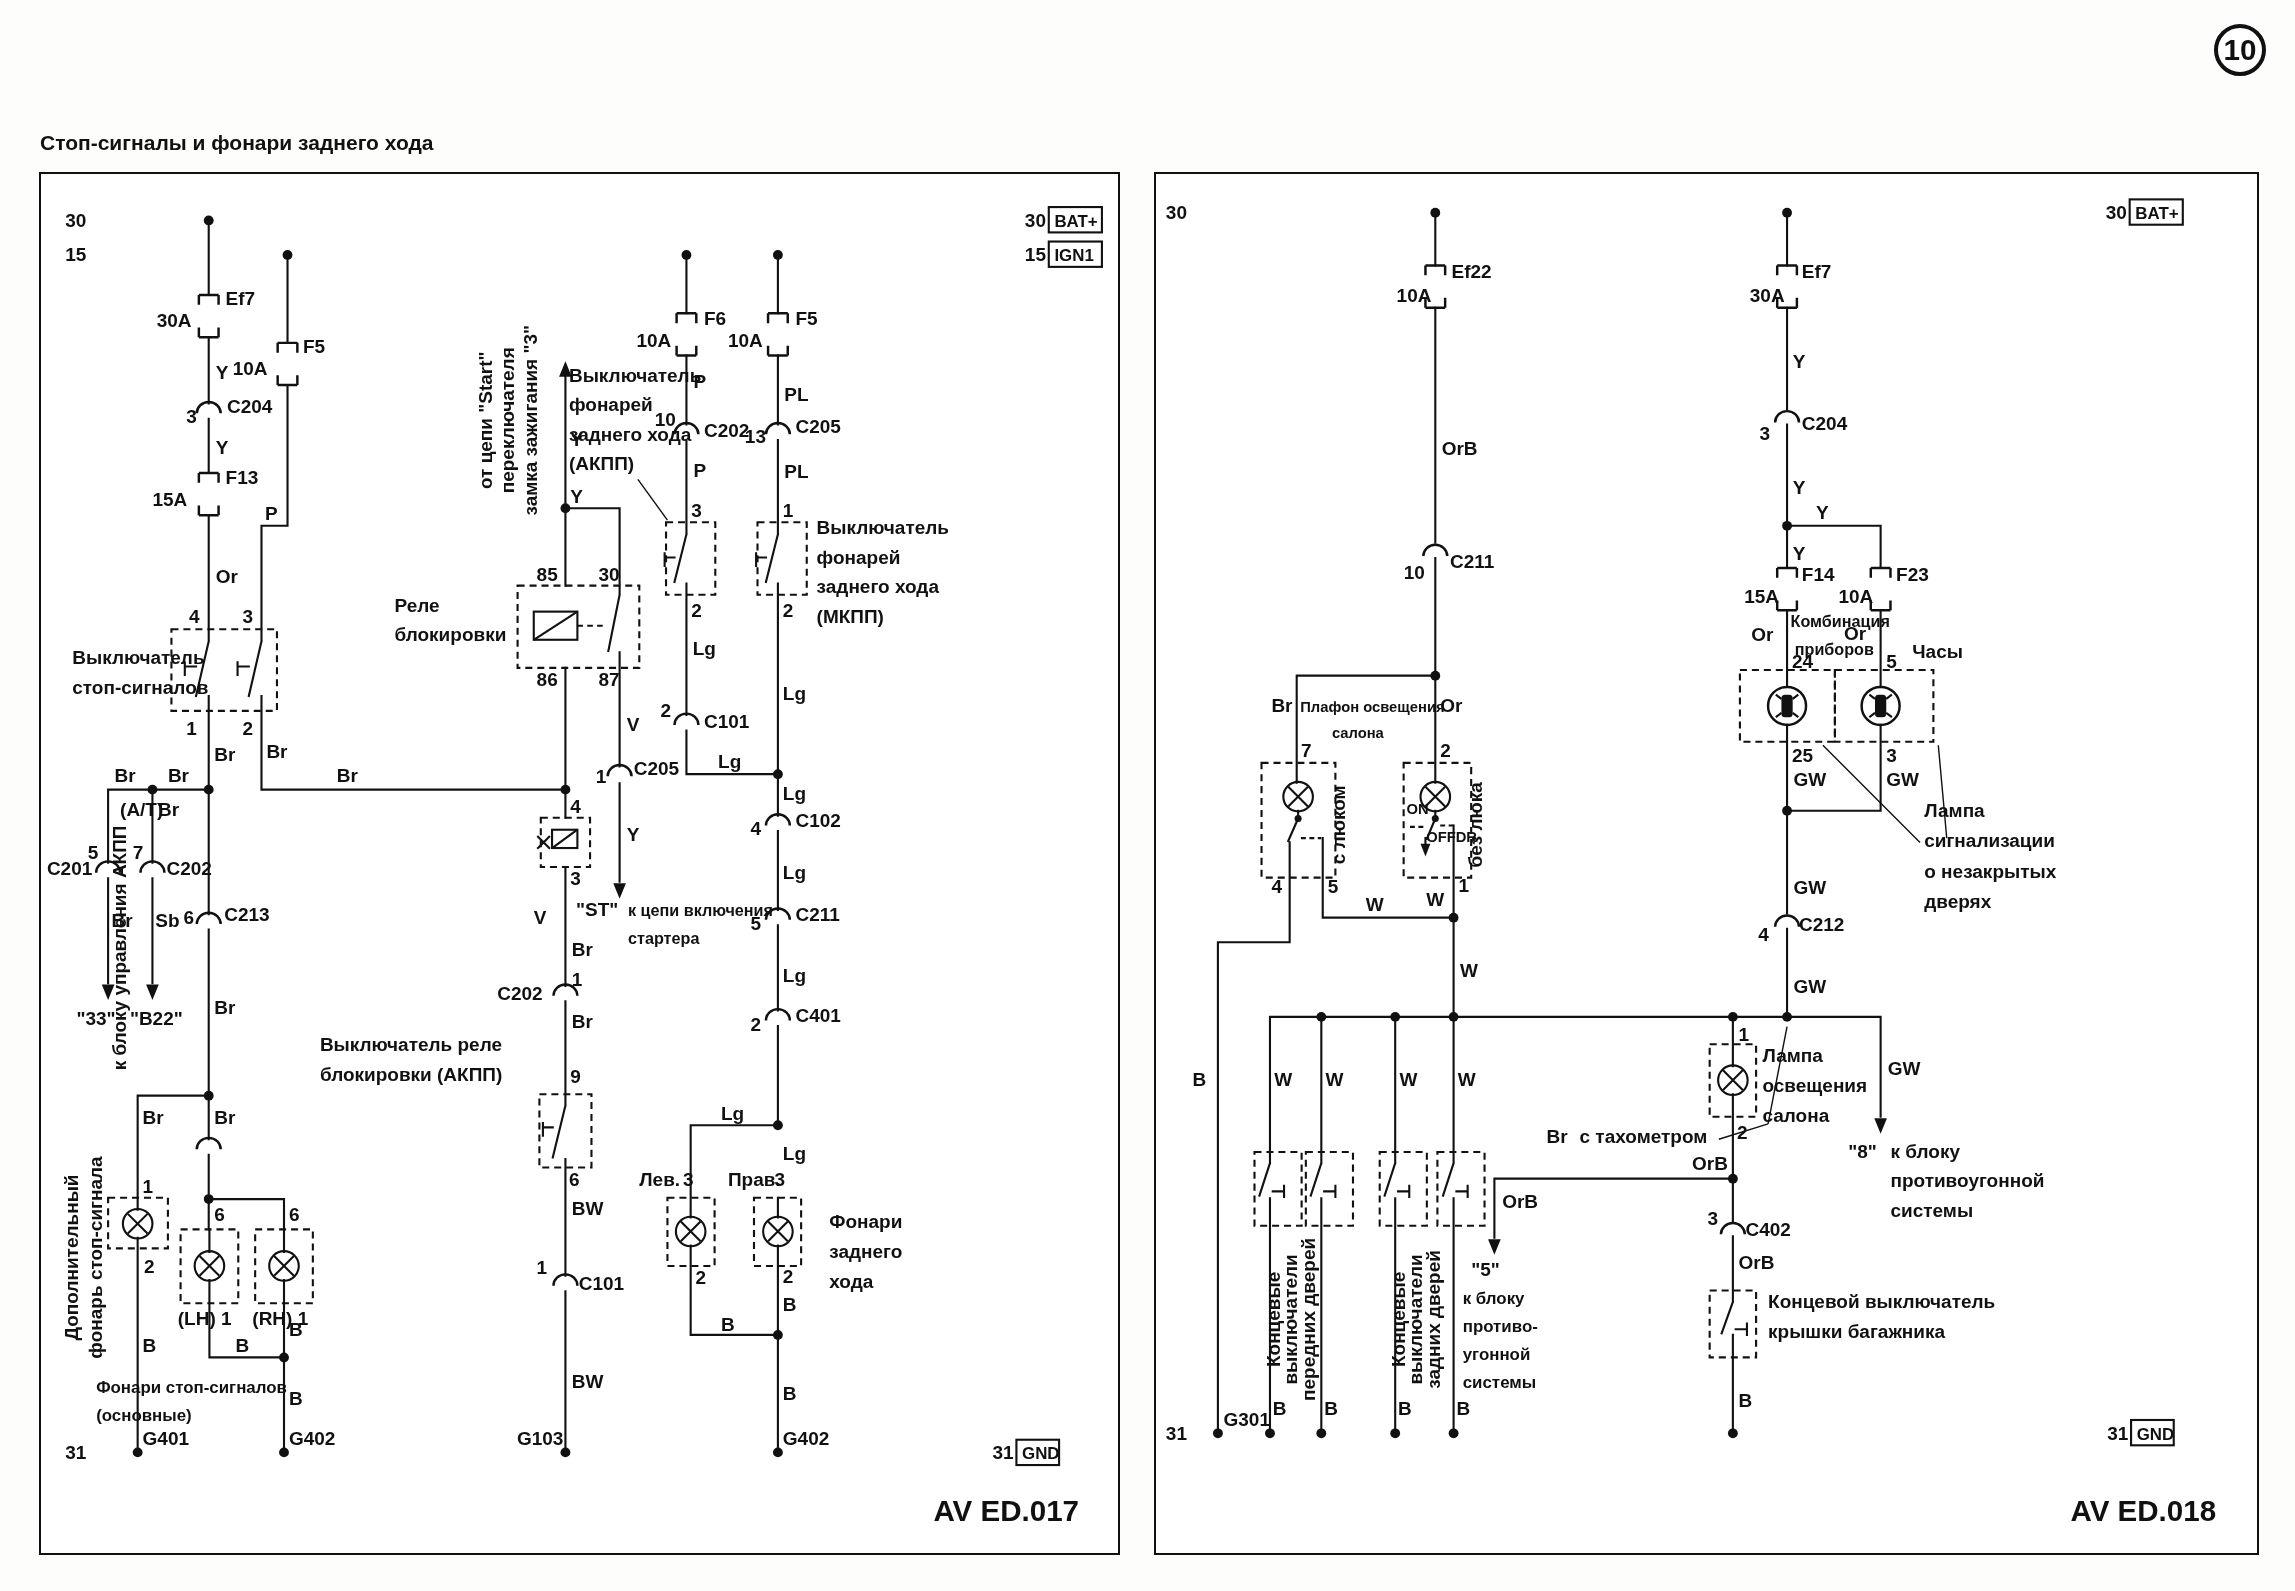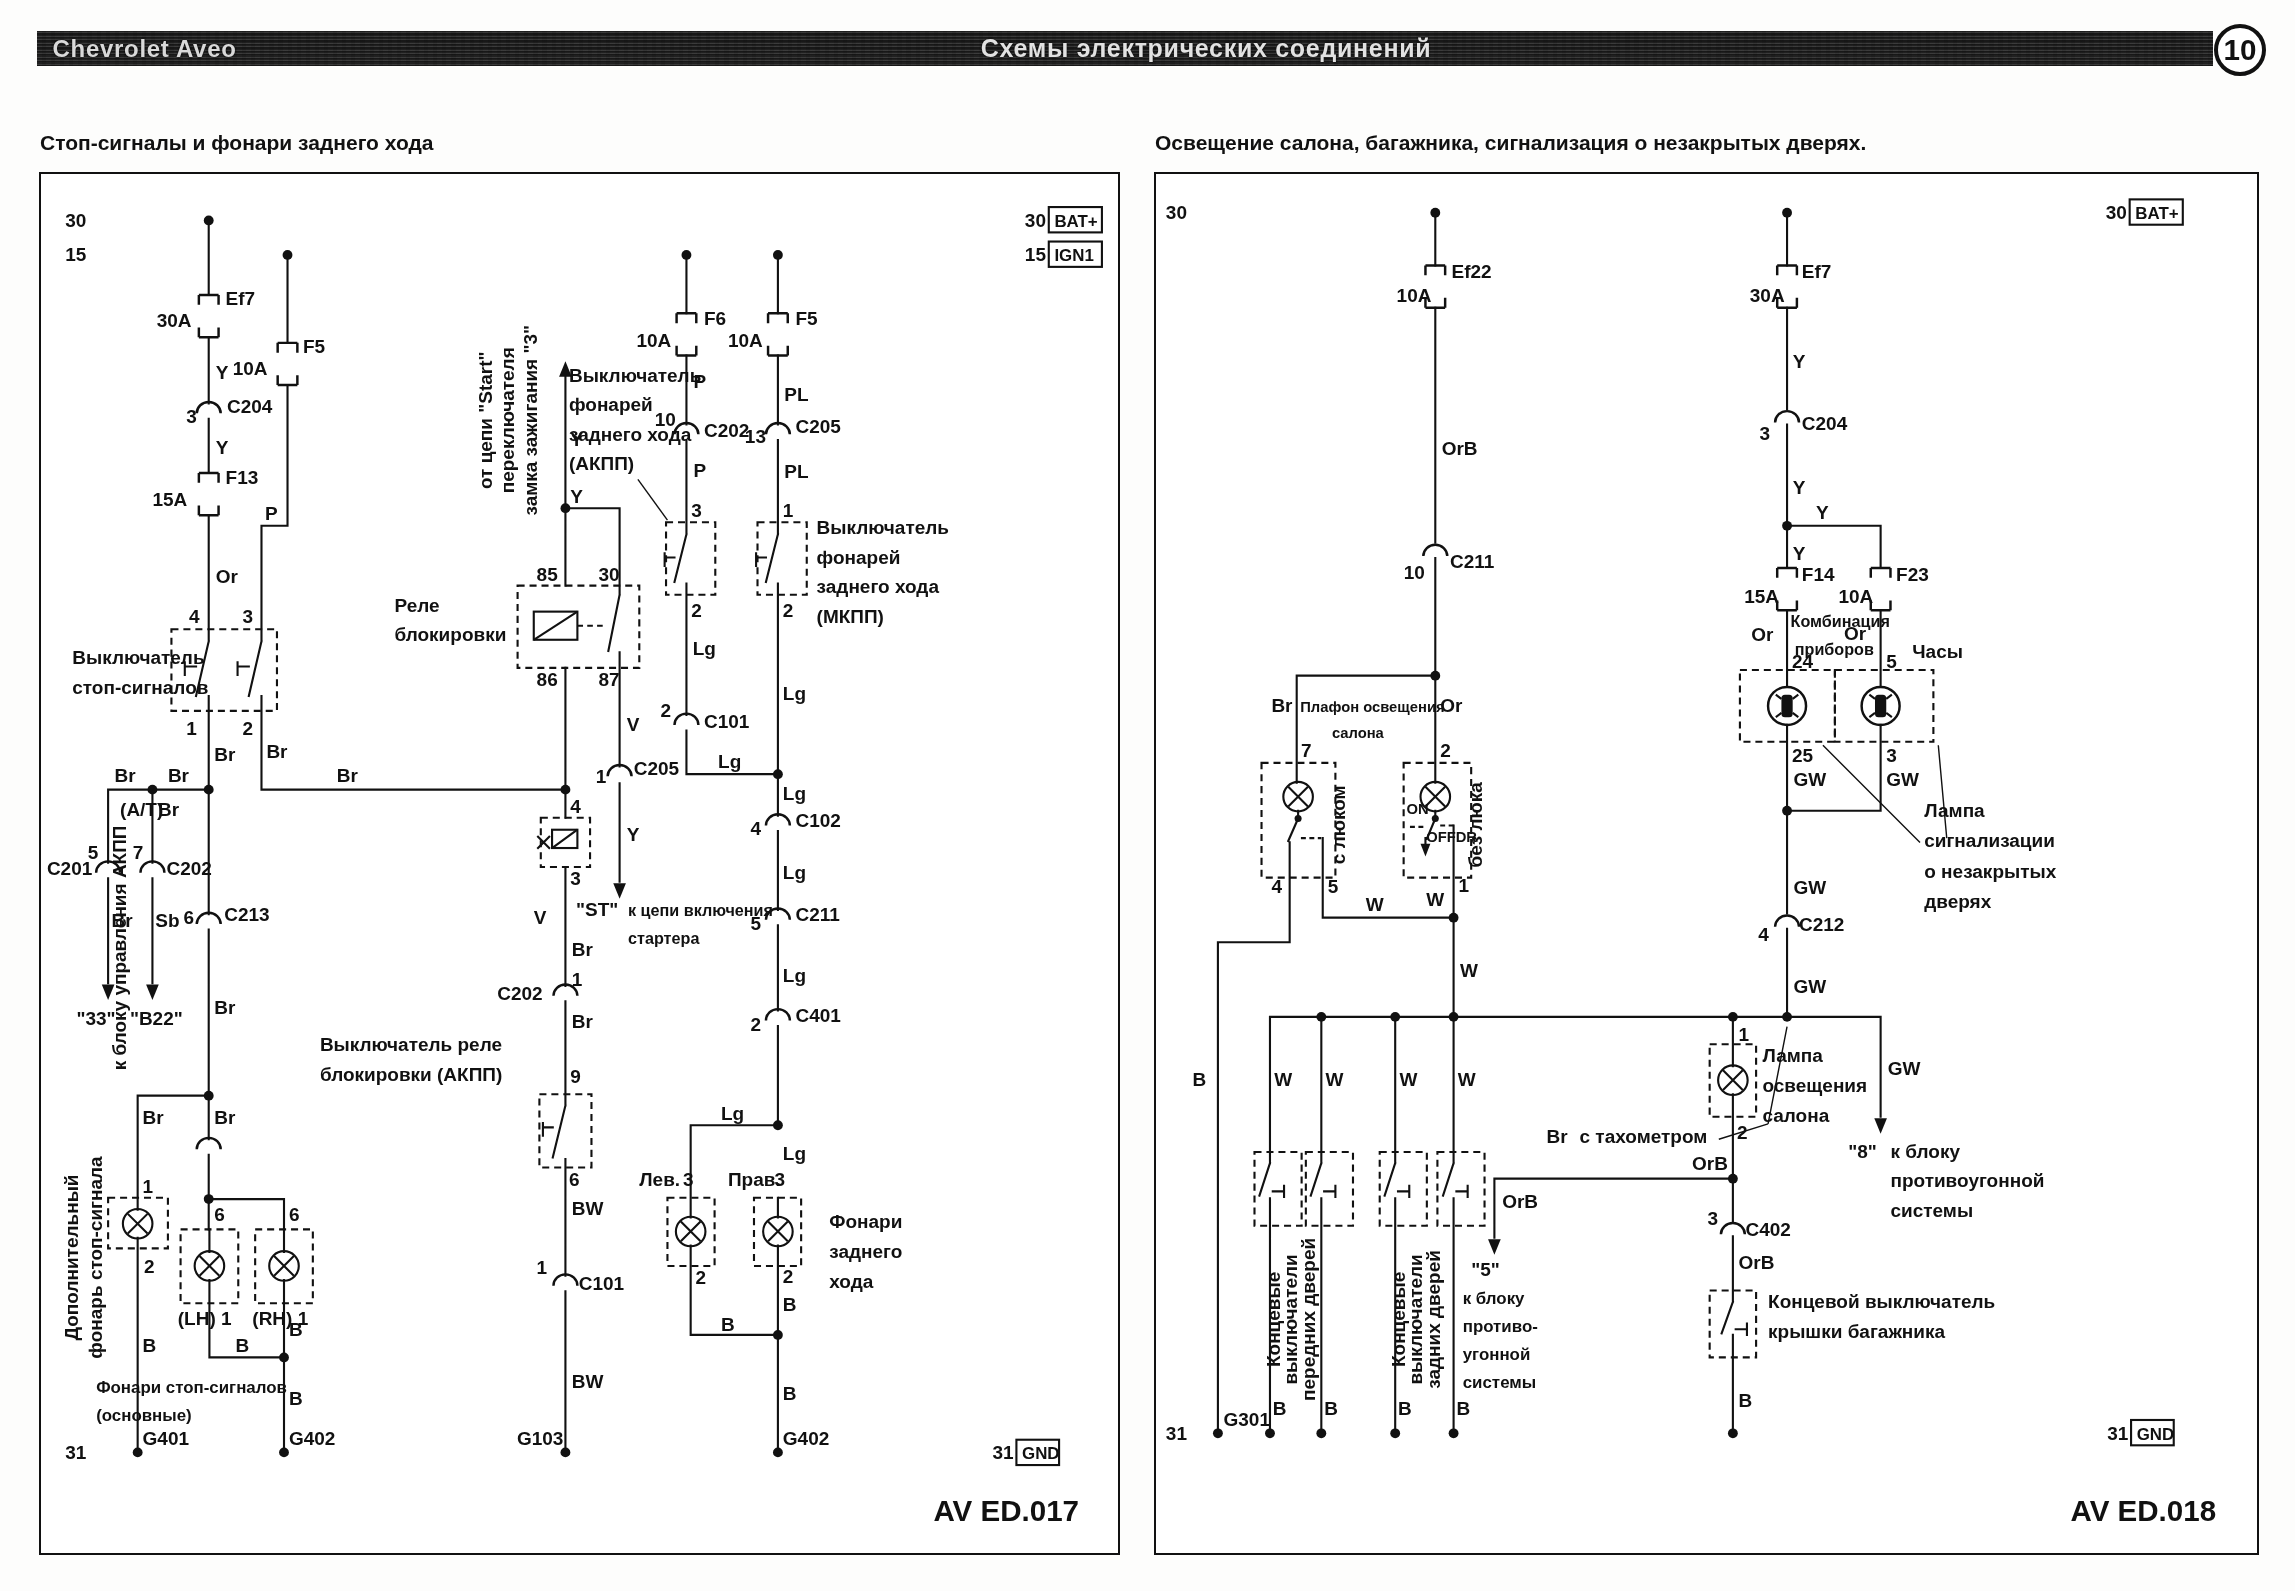--- a/index.html
+++ b/index.html
@@ -30,28 +30,23 @@
   .dsh path{stroke:#111;stroke-width:3;fill:none;stroke-dasharray:7 5;}
   .dots circle{fill:#111;stroke:none;}
   .solid path{stroke:#111;stroke-width:3;fill:none;}
   .solid rect{fill:#fff;stroke:#111;stroke-width:3;}
 </style>
 </head>
 <body>
 
 <div class="page">
 
-  <div class="band">
-    <span class="brand">Chevrolet Aveo</span>
-    <span class="bigtitle">Схемы электрических соединений</span>
-  </div>
   <div class="pagenum">10</div>
 
   <div class="ptitle" id="ltitle">Стоп-сигналы и фонари заднего хода</div>
-  <div class="ptitle" id="rtitle">Освещение салона, багажника, сигнализация о незакрытых дверях.</div>
 
   <div class="panel" id="lpanel">
     <svg width="1077" height="1379" viewBox="0 0 1530 1960">
       <defs>
         <g id="fz">
             <path d="M-14,0 H14 M-14,0 V14 M14,0 V14 M-14,60 H14 M-14,46 V60 M14,46 V60" stroke="#111" stroke-width="3.5" fill="none"></path>
           </g>
         <g id="cn">
             <path d="M-17,8 A17,16 0 0 1 17,8" stroke="#111" stroke-width="3.5" fill="none"></path>
           </g>

